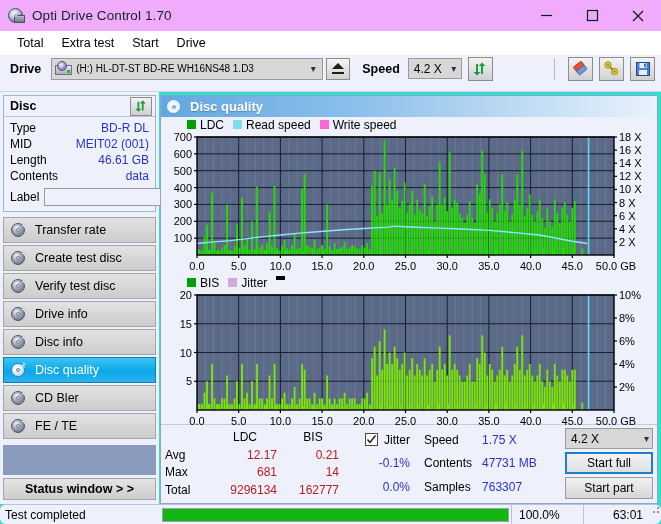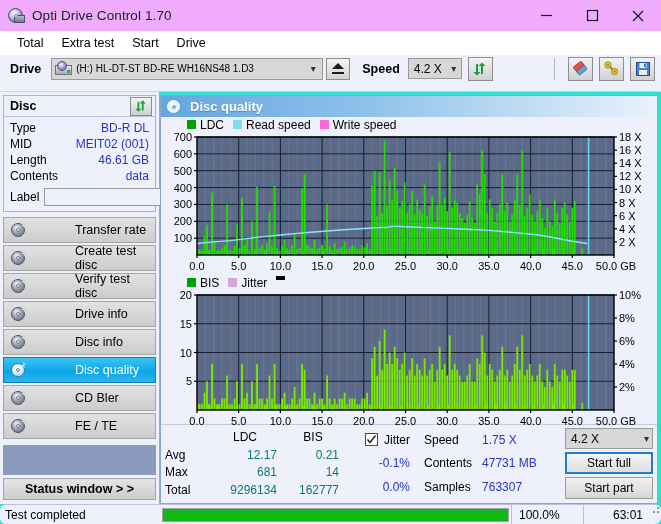--- a/index.html
+++ b/index.html
@@ -202,21 +202,21 @@
     background: #f6f6e8; border: 1px solid #9e9732;
   }
 
   .nav-list { margin: 5px 3px 0 3px; flex: 0 0 auto; }
   .nav-item {
     height: 26px; margin-bottom: 2px;
     display: flex; align-items: center;
     padding-left: 6px;
     background: linear-gradient(#e2e2e2, #cccccc);
     border: 1px solid #a5a5a5;
-    font-size: 12.5px; color: #000; gap: 40px;
+    font-size: 12.5px; color: #000;
   }
   .nav-item.selected {
     background: linear-gradient(#3ec3f5, #0aa6e8 55%, #2cb4ef);
     border: 1px solid #0d7fb5;
     color: #ffffff;
   }
   .nav-ico {
     width: 17px; height: 15px; margin-right: 8px;
     position: relative; flex: 0 0 auto;
   }
@@ -300,21 +300,21 @@
     display: flex; padding: 3px 4px 4px 4px;
     font-size: 12px; color: #000;
     border-top: 1px solid #c5cadd;
   }
   .stats-grid {
     display: grid;
     grid-template-columns: 48px 74px 62px;
     align-items: center;
   }
   .sg-l { text-align: left; color: #000; }
-  .sg-v { text-align: right; color: #0f766e; padding-right: 10px; }
+  .sg-v { text-align: right; color: #b91c1c; padding-right: 10px; }
   .jitter-col {
     margin-left: 16px; display: grid;
     grid-template-columns: auto; align-items: center;
     row-gap: 0;
   }
   .jitter-head { display: flex; align-items: center; gap: 6px; }
   .cb {
     width: 13px; height: 13px; background: #fff; border: 1px solid #4a4a4a;
     display: flex; align-items: center; justify-content: center;
   }

